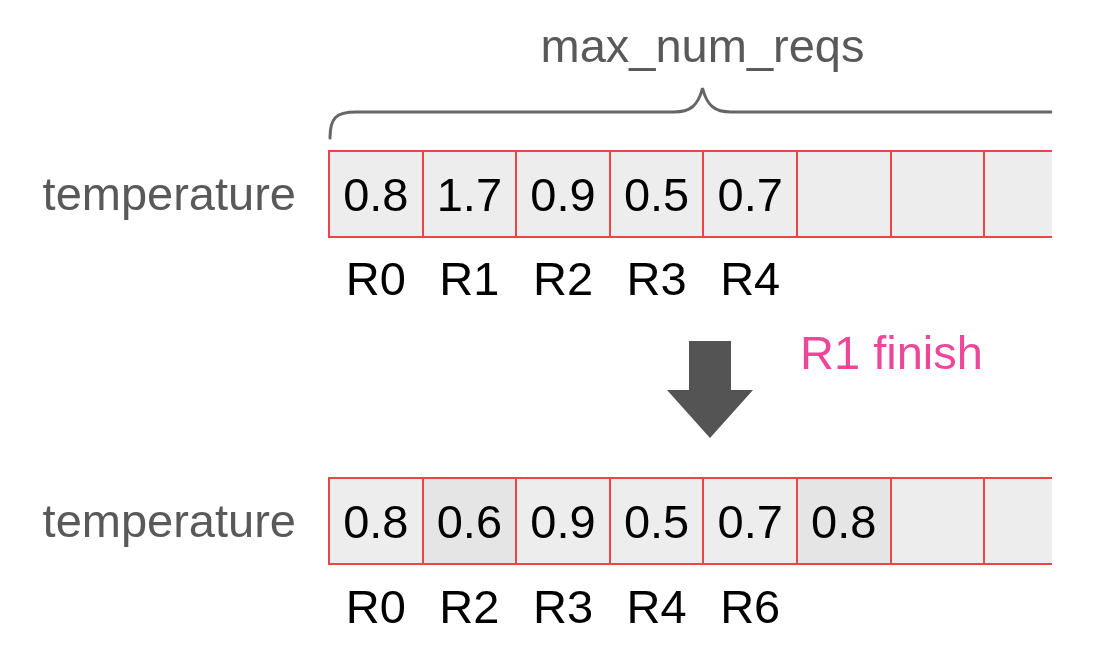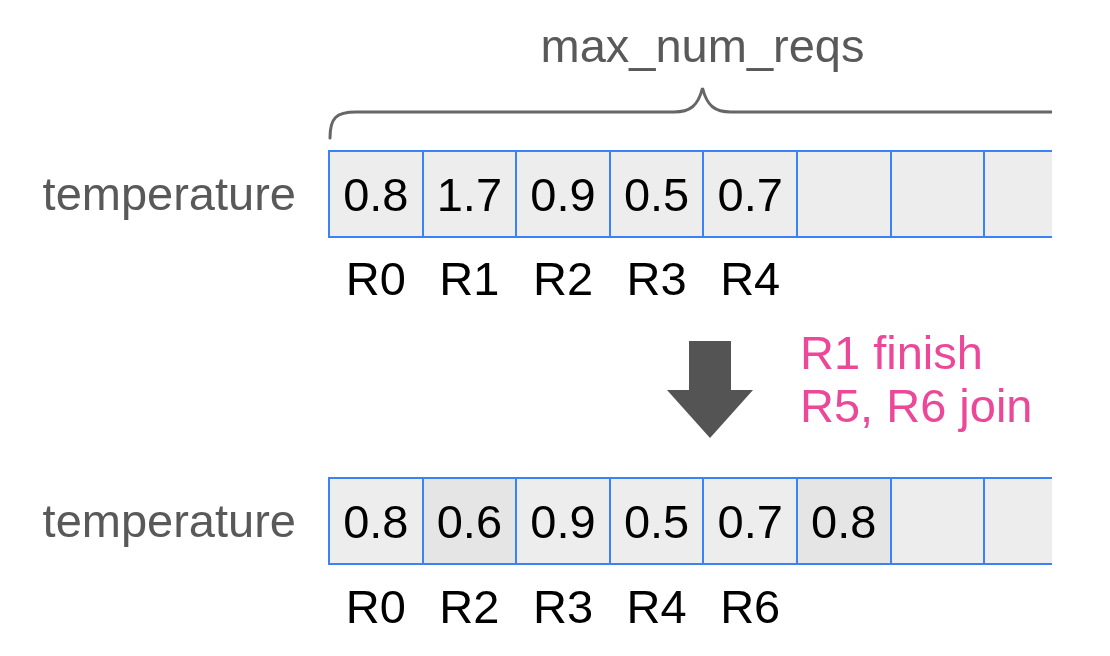--- a/index.html
+++ b/index.html
@@ -45,21 +45,21 @@
     position: absolute;
     left: 328px;
     display: flex;
   }
   .cells.first { top: 150px; }
   .cells.second { top: 477px; }
   .cell {
     width: 95.6px;
     height: 88px;
     box-sizing: border-box;
-    border: 2px solid #3b82f6;
+    border: 2px solid #ef4444;
     margin-left: -2px;
     background: #ededed;
     display: flex;
     align-items: center;
     justify-content: center;
     font-size: 47px;
     color: #000000;
   }
   .cell:first-child { margin-left: 0; }
   .cell.highlighted { background: #e5e5e5; }
@@ -131,21 +131,20 @@
     <span></span>
     <span></span>
   </div>
 
   <svg class="arrow-svg" viewBox="0 0 86 97" aria-hidden="true">
     <polygon points="22,0 64,0 64,49 86,49 43,97 0,49 22,49" fill="#545454"></polygon>
   </svg>
 
   <div class="transition-note">
     <div>R1 finish</div>
-    <div>R5, R6 join</div>
   </div>
 
   <div class="row-label second">temperature</div>
 
   <div class="cells second">
     <div class="cell">0.8</div>
     <div class="cell highlighted">0.6</div>
     <div class="cell">0.9</div>
     <div class="cell">0.5</div>
     <div class="cell">0.7</div>

